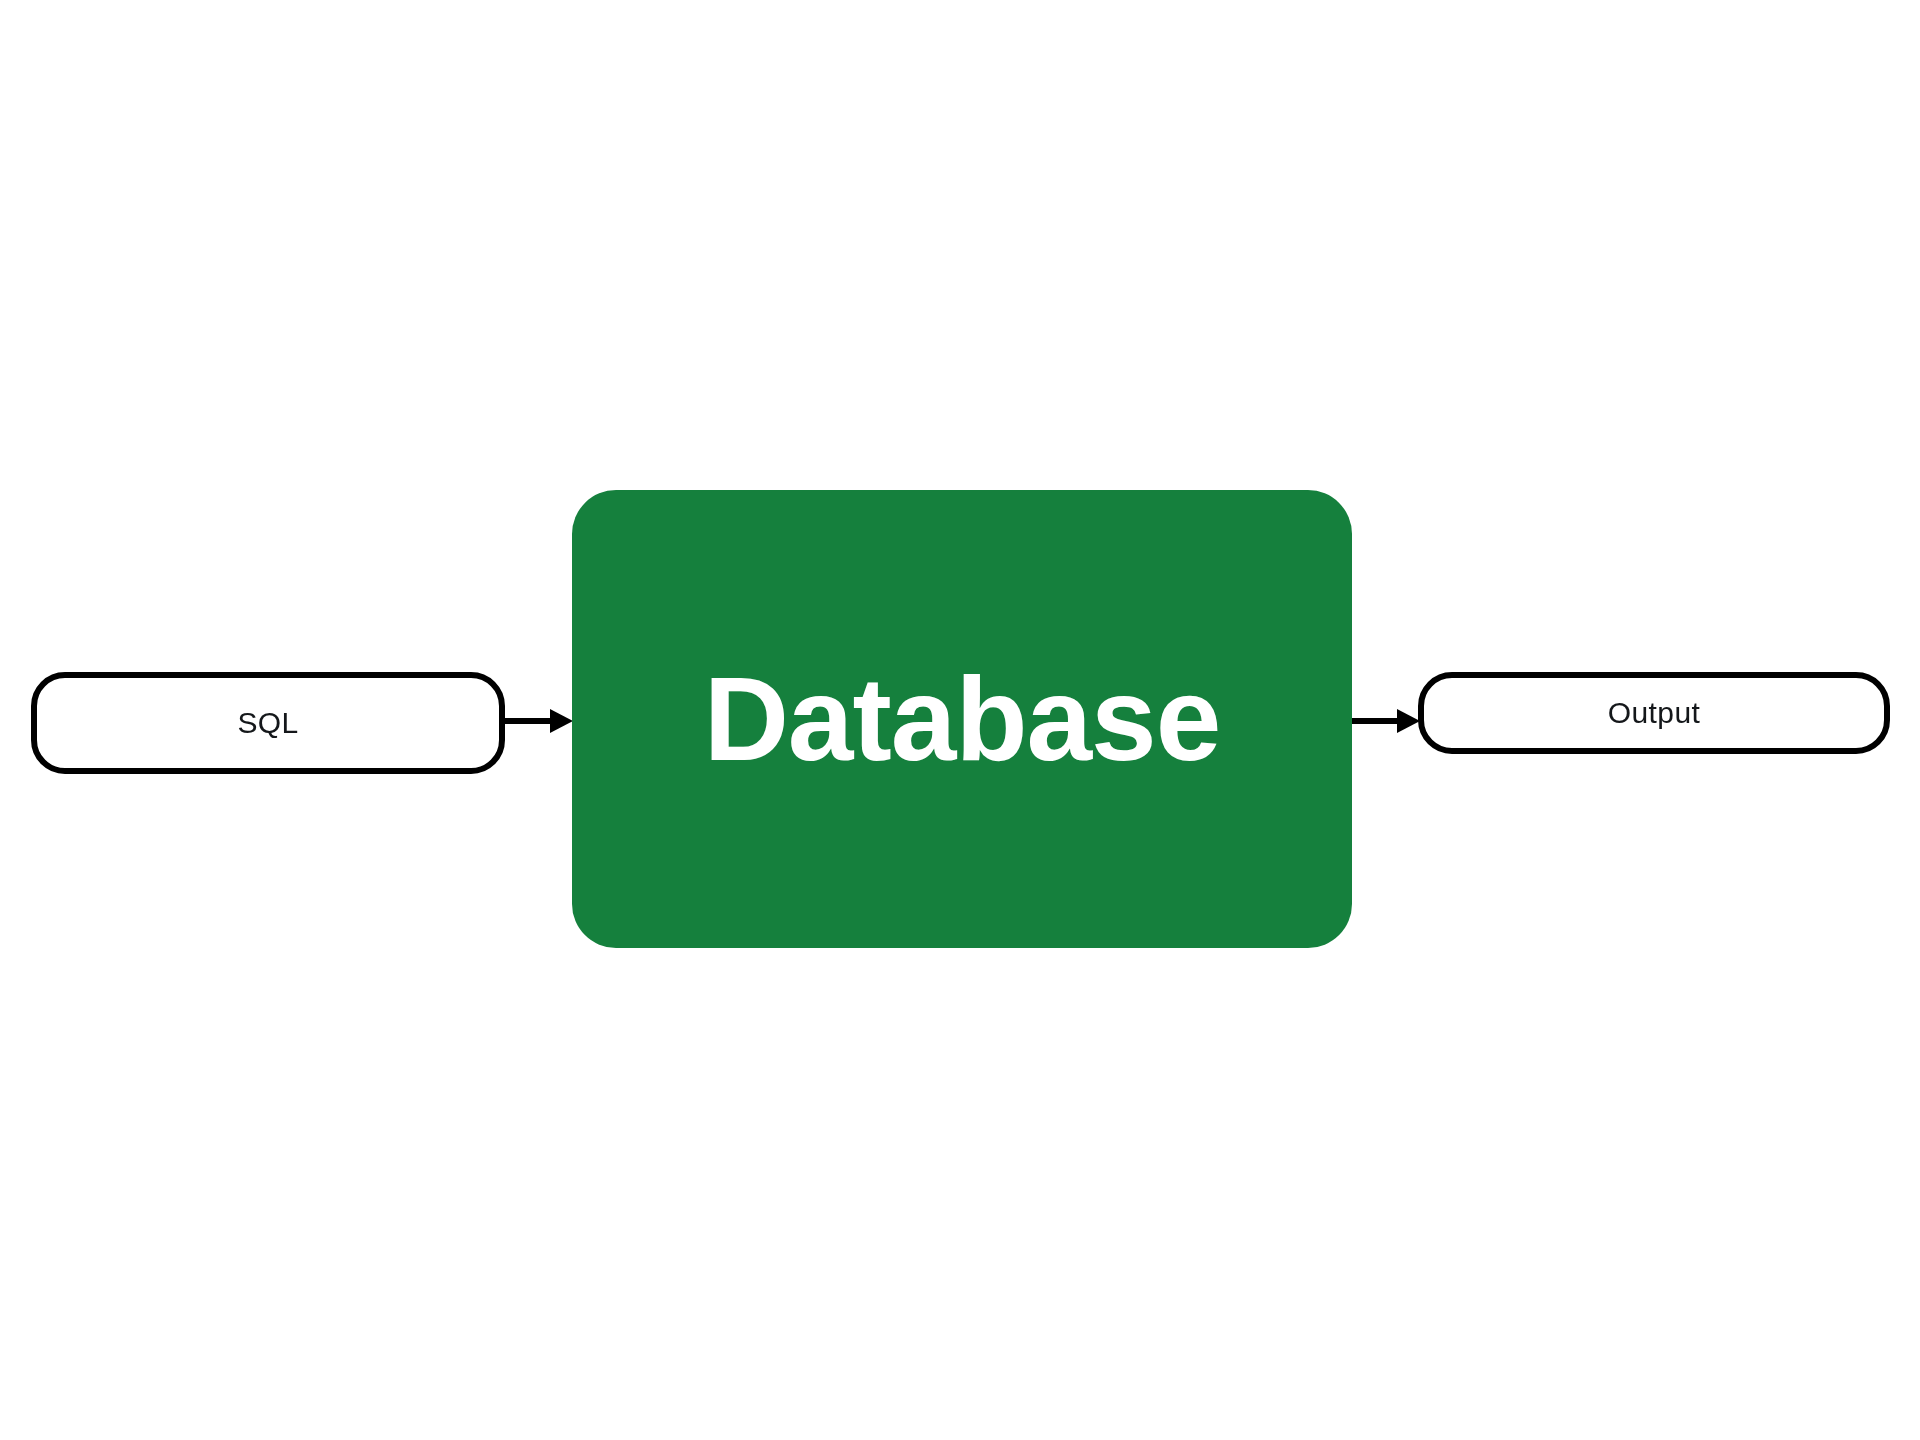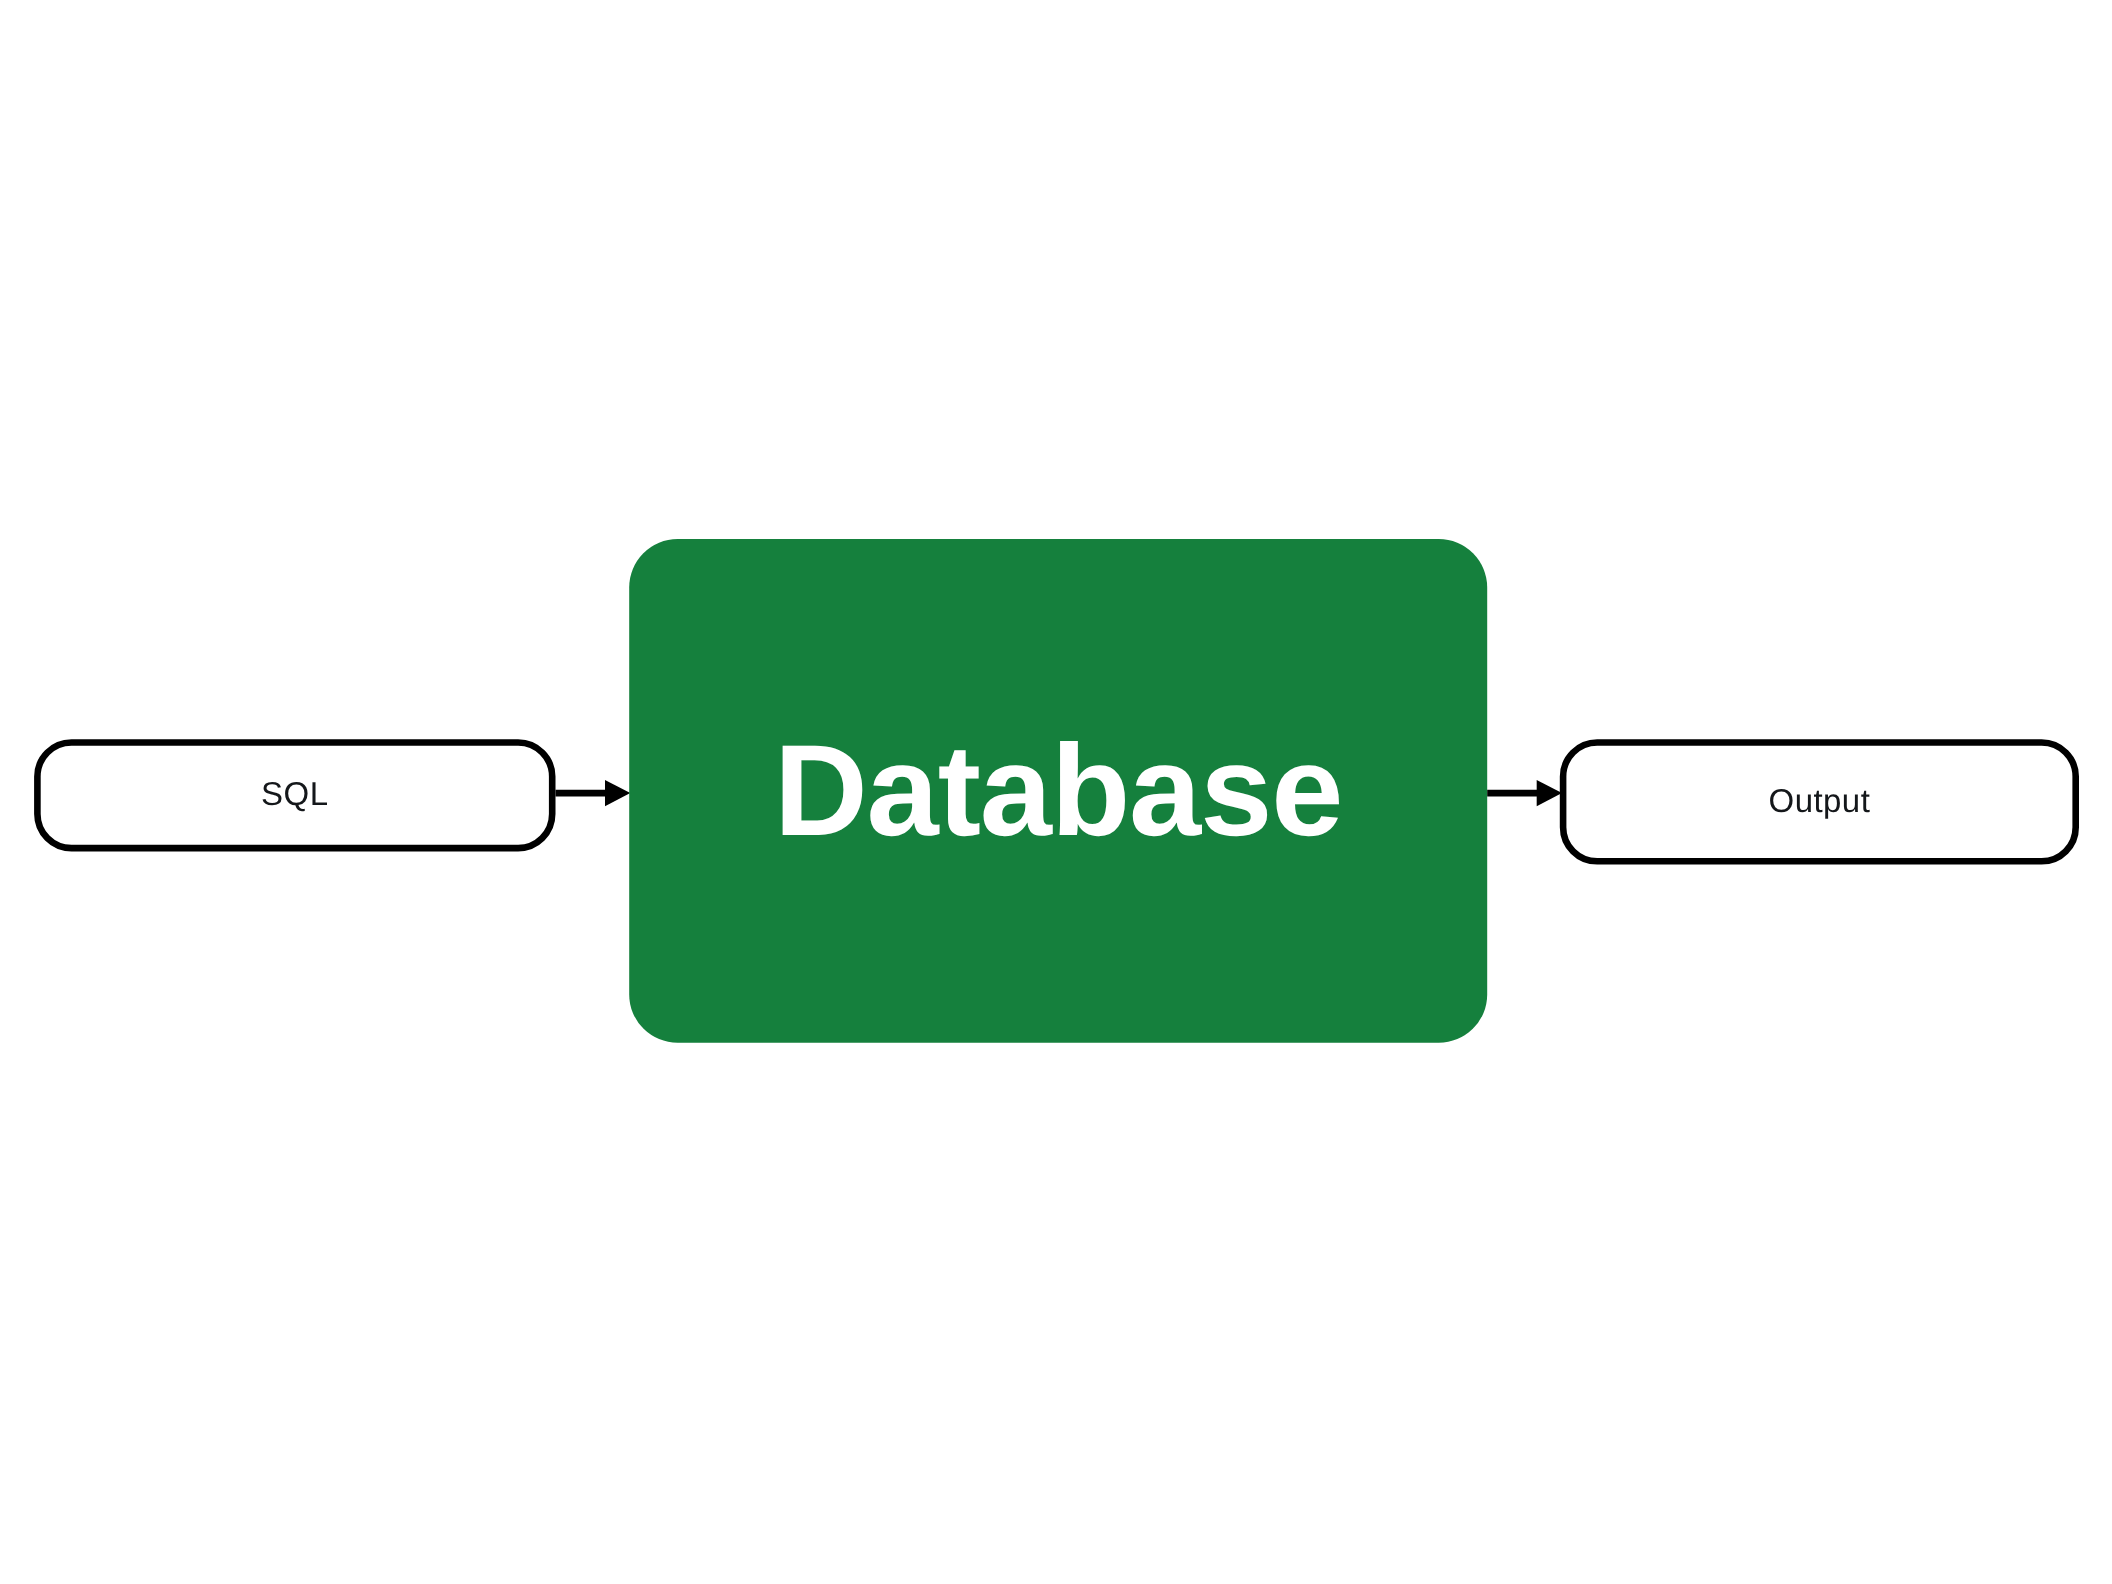--- a/index.html
+++ b/index.html
@@ -55,21 +55,21 @@
     font-weight: 700;
     font-size: 118px;
     letter-spacing: -1px;
     color: #ffffff;
     line-height: 1;
   }
 
   
   #node-sql       { left: 31px;   top: 672px; width: 474px; height: 102px; }
   #node-database  { left: 572px;  top: 490px; width: 780px; height: 458px; }
-  #node-output    { left: 1418px; top: 672px; width: 472px; height: 114px; }
+  #node-output    { left: 1418px; top: 672px; width: 472px; height: 82px; }
 
   
   .edge {
     position: absolute;
     overflow: visible;
   }
   #edge-sql-database { left: 503px;  top: 697px; width: 72px; height: 48px; }
   #edge-database-output { left: 1350px; top: 697px; width: 72px; height: 48px; }
   .edge-line { stroke: #000000; stroke-width: 6; fill: none; }
   .edge-head { fill: #000000; }

